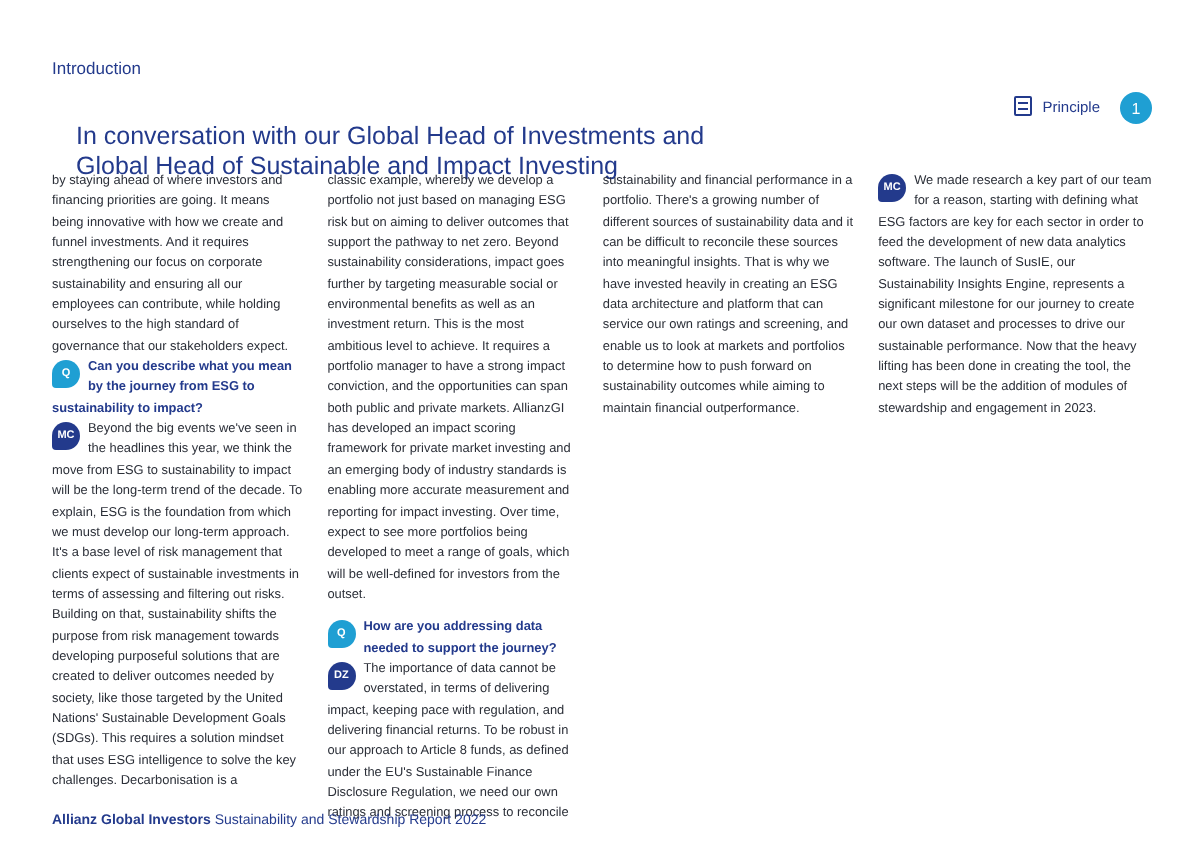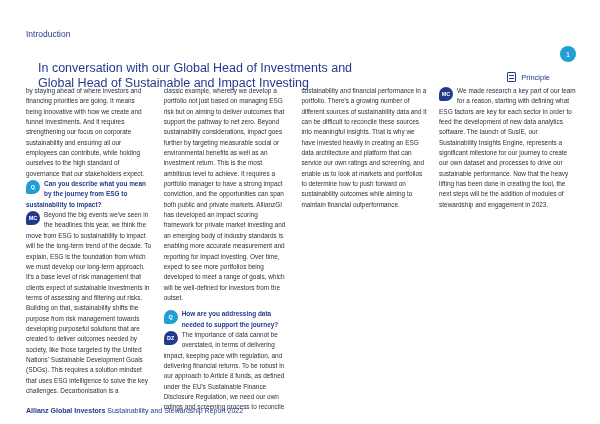--- a/index.html
+++ b/index.html
@@ -9,21 +9,21 @@
   }
   .section-label {
     position: absolute; left: 26px; top: 29px; font-size: 8.5px; color: #233a8c;
   }
   .page-title {
     position: absolute; left: 26px; top: 49px; width: 330px;
     font-size: 12.5px; line-height: 15px; color: #233a8c; font-weight: normal; margin: 12px;
   }
   .principle-tag {
     position: absolute; right: 50px; top: 48px; display: flex; align-items: center; gap: 5px;
-    font-size: 7.5px; color: #233a8c; margin-top: 24px;
+    font-size: 7.5px; color: #233a8c;
   }
   .principle-icon {
     width: 9px; height: 10px; border: 1px solid #233a8c; border-radius: 1px; position: relative; box-sizing: border-box;
   }
   .principle-icon::before, .principle-icon::after {
     content: ""; position: absolute; left: 1px; right: 1px; height: 1px; background: #233a8c;
   }
   .principle-icon::before { top: 2px; }
   .principle-icon::after { top: 5px; }
   .principle-num {

